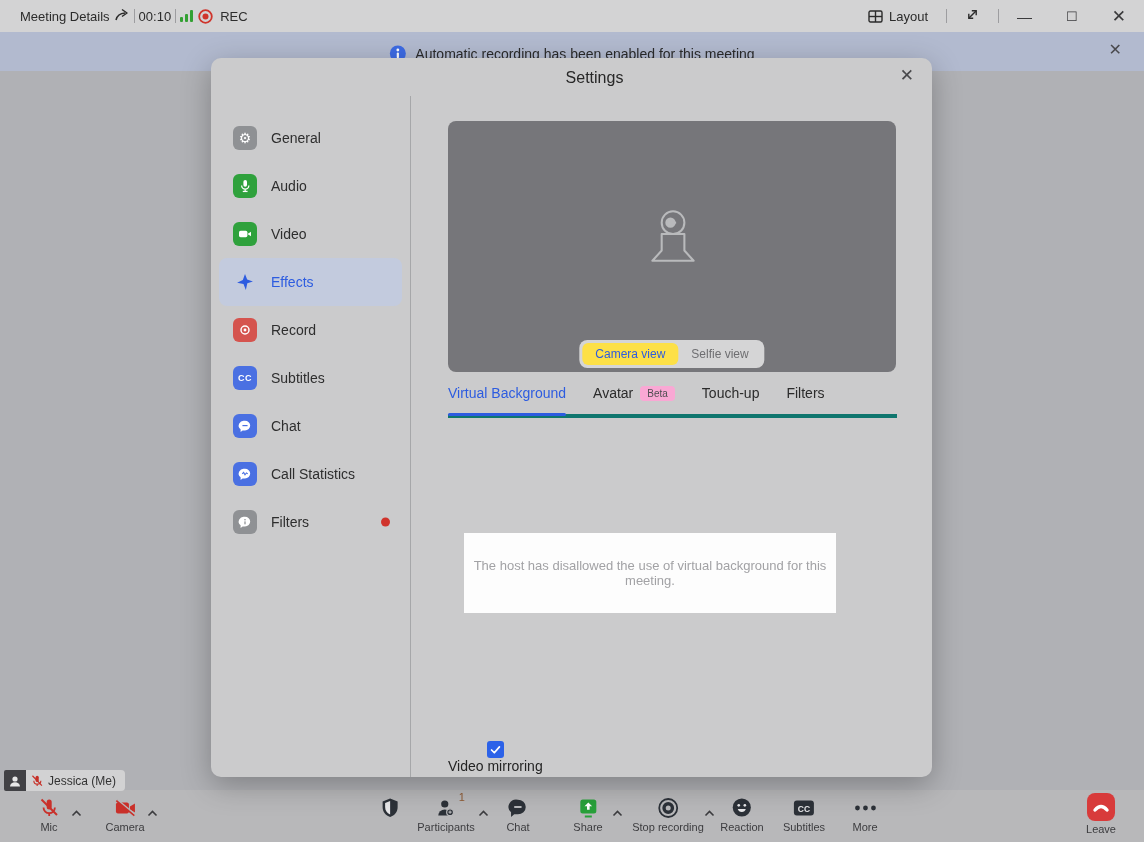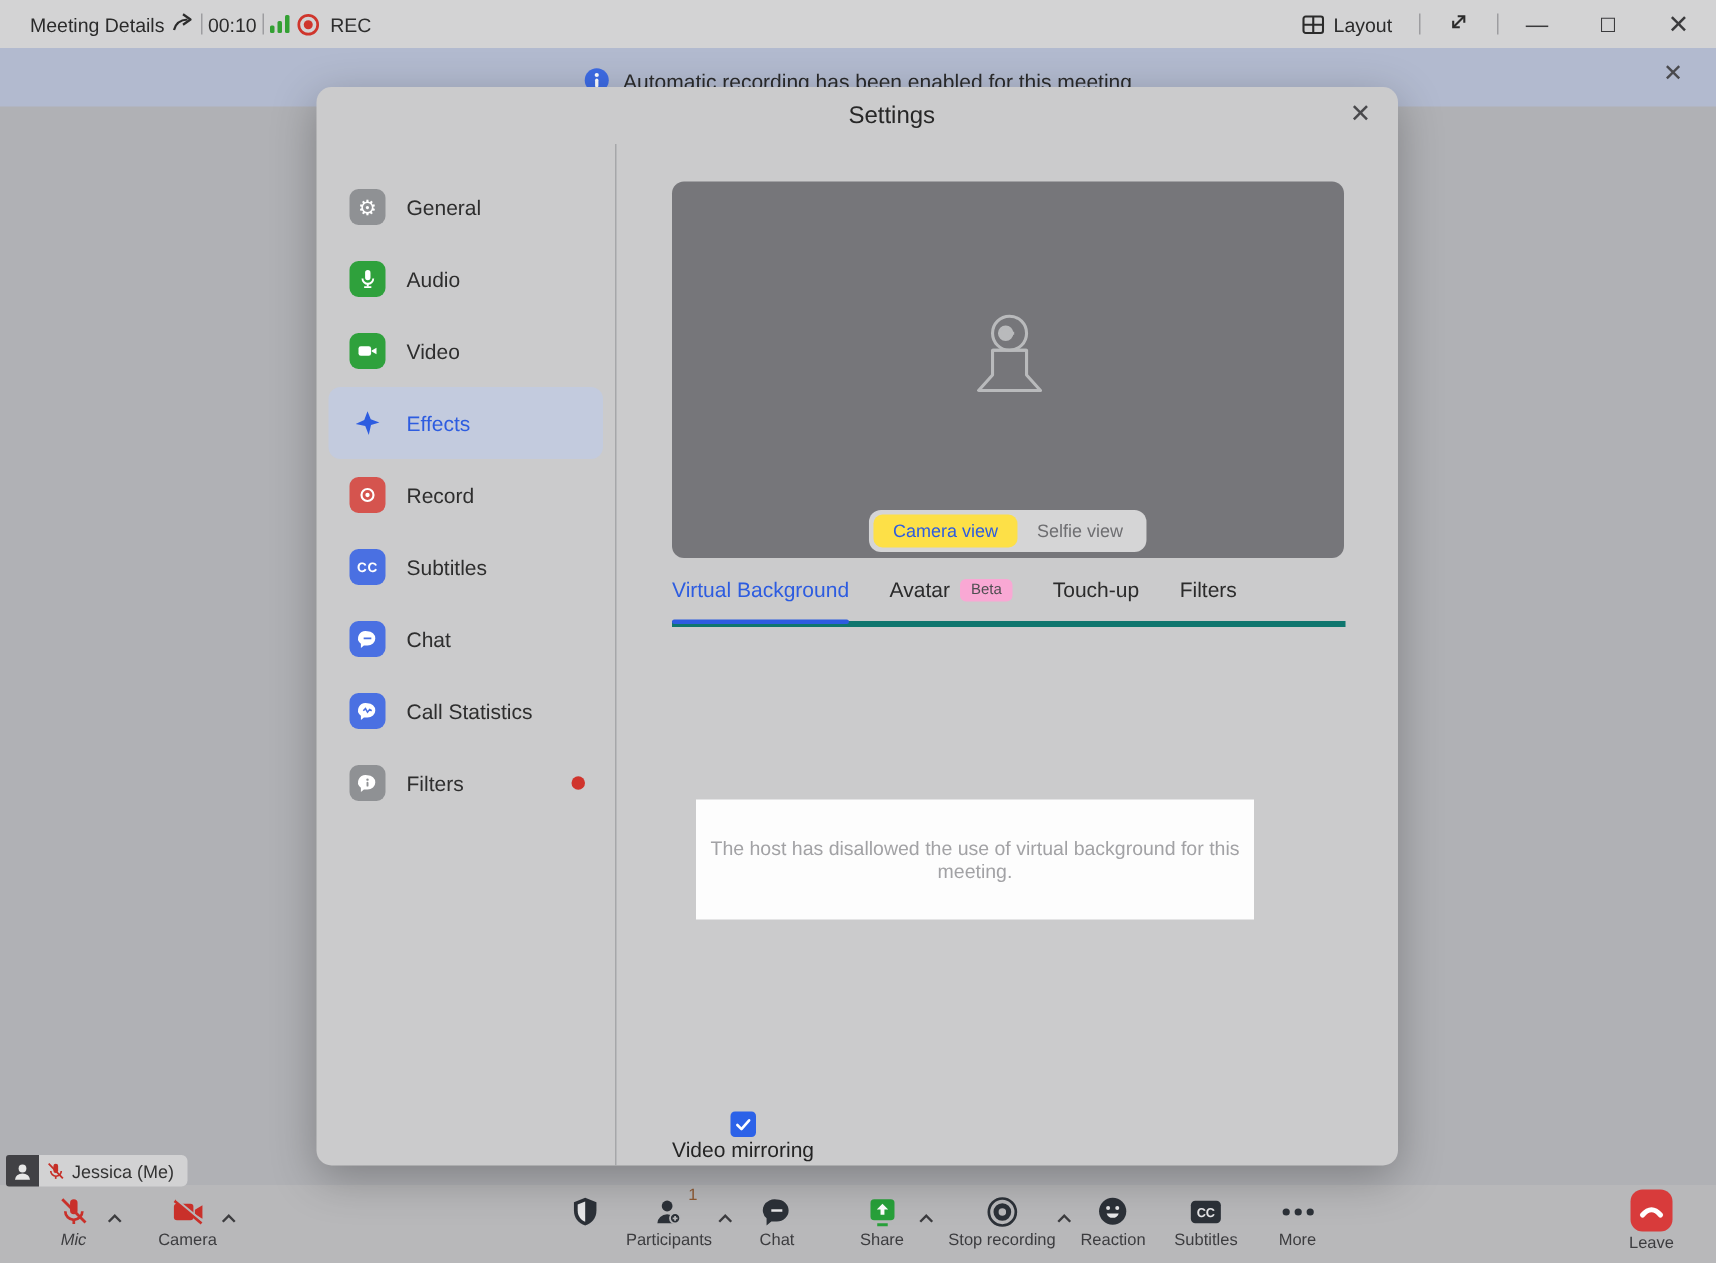--- a/index.html
+++ b/index.html
@@ -288,21 +288,21 @@
               <polyline points="2,6 5.5,9.5 12,2" fill="none" stroke="#fff" stroke-width="2.2" stroke-linecap="round" stroke-linejoin="round"></polyline>
             </svg>
         </span>
         <span>Video mirroring</span>
       </div>
     </div>
   </div>
 
   <div class="footer">
 
-    <div class="tool" style="left:49px;font-style:italic;">
+    <div class="tool" style="left:49px;">
       <span class="icon-slot">
         <svg width="22" height="22" viewBox="0 0 22 22">
             <rect x="8.7" y="2.5" width="5" height="10" rx="2.5" fill="#c9302a"></rect>
             <path d="M5.5 10.5 a5.7 5.7 0 0 0 11.4 0" fill="none" stroke="#c9302a" stroke-width="1.8"></path>
             <line x1="11.2" y1="16.2" x2="11.2" y2="19" stroke="#c9302a" stroke-width="1.8"></line>
             <line x1="3.5" y1="2.5" x2="19" y2="18" stroke="#c9302a" stroke-width="1.9"></line>
           </svg>
       </span>
       <span class="tlabel">Mic</span>
     </div>

